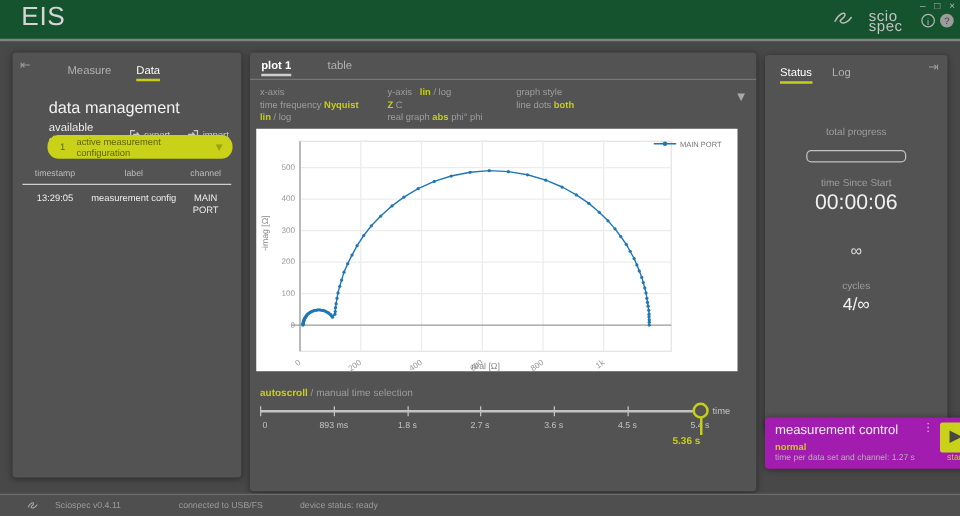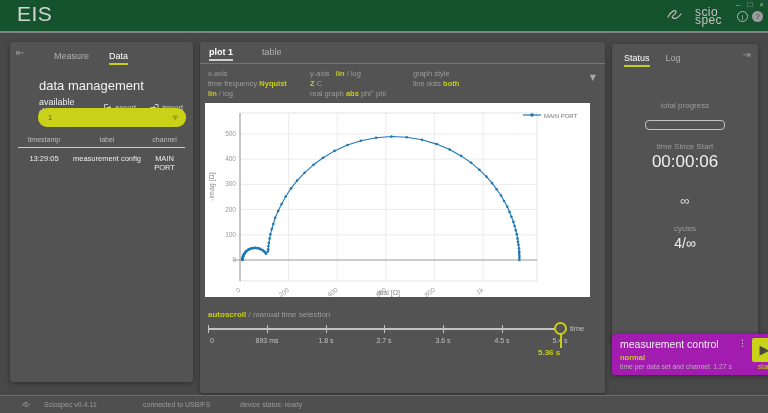--- a/index.html
+++ b/index.html
@@ -154,20 +154,21 @@
           <svg width="9" height="9" viewBox="0 0 9 9">
             <path d="M5,1.5 H8 V7.5 H5" fill="none" stroke="#c9c9c9" stroke-width="1"></path>
             <path d="M0.5,4.5 H5.5 M3.8,3 L5.5,4.5 L3.8,6" fill="none" stroke="#c9c9c9" stroke-width="1"></path>
           </svg>
         </span>
         <span>import</span>
       </span>
     </div>
     <div class="pill">
       <span class="pill-index">1</span>
+      <span class="pill-label">active measurement configuration</span>
       <span class="pill-caret"></span>
     </div>
     <div class="lp-table">
       <div class="lp-thead">
         <span>timestamp</span>
         <span>label</span>
         <span>channel</span>
       </div>
       <div class="lp-trow">
         <span>13:29:05</span>

